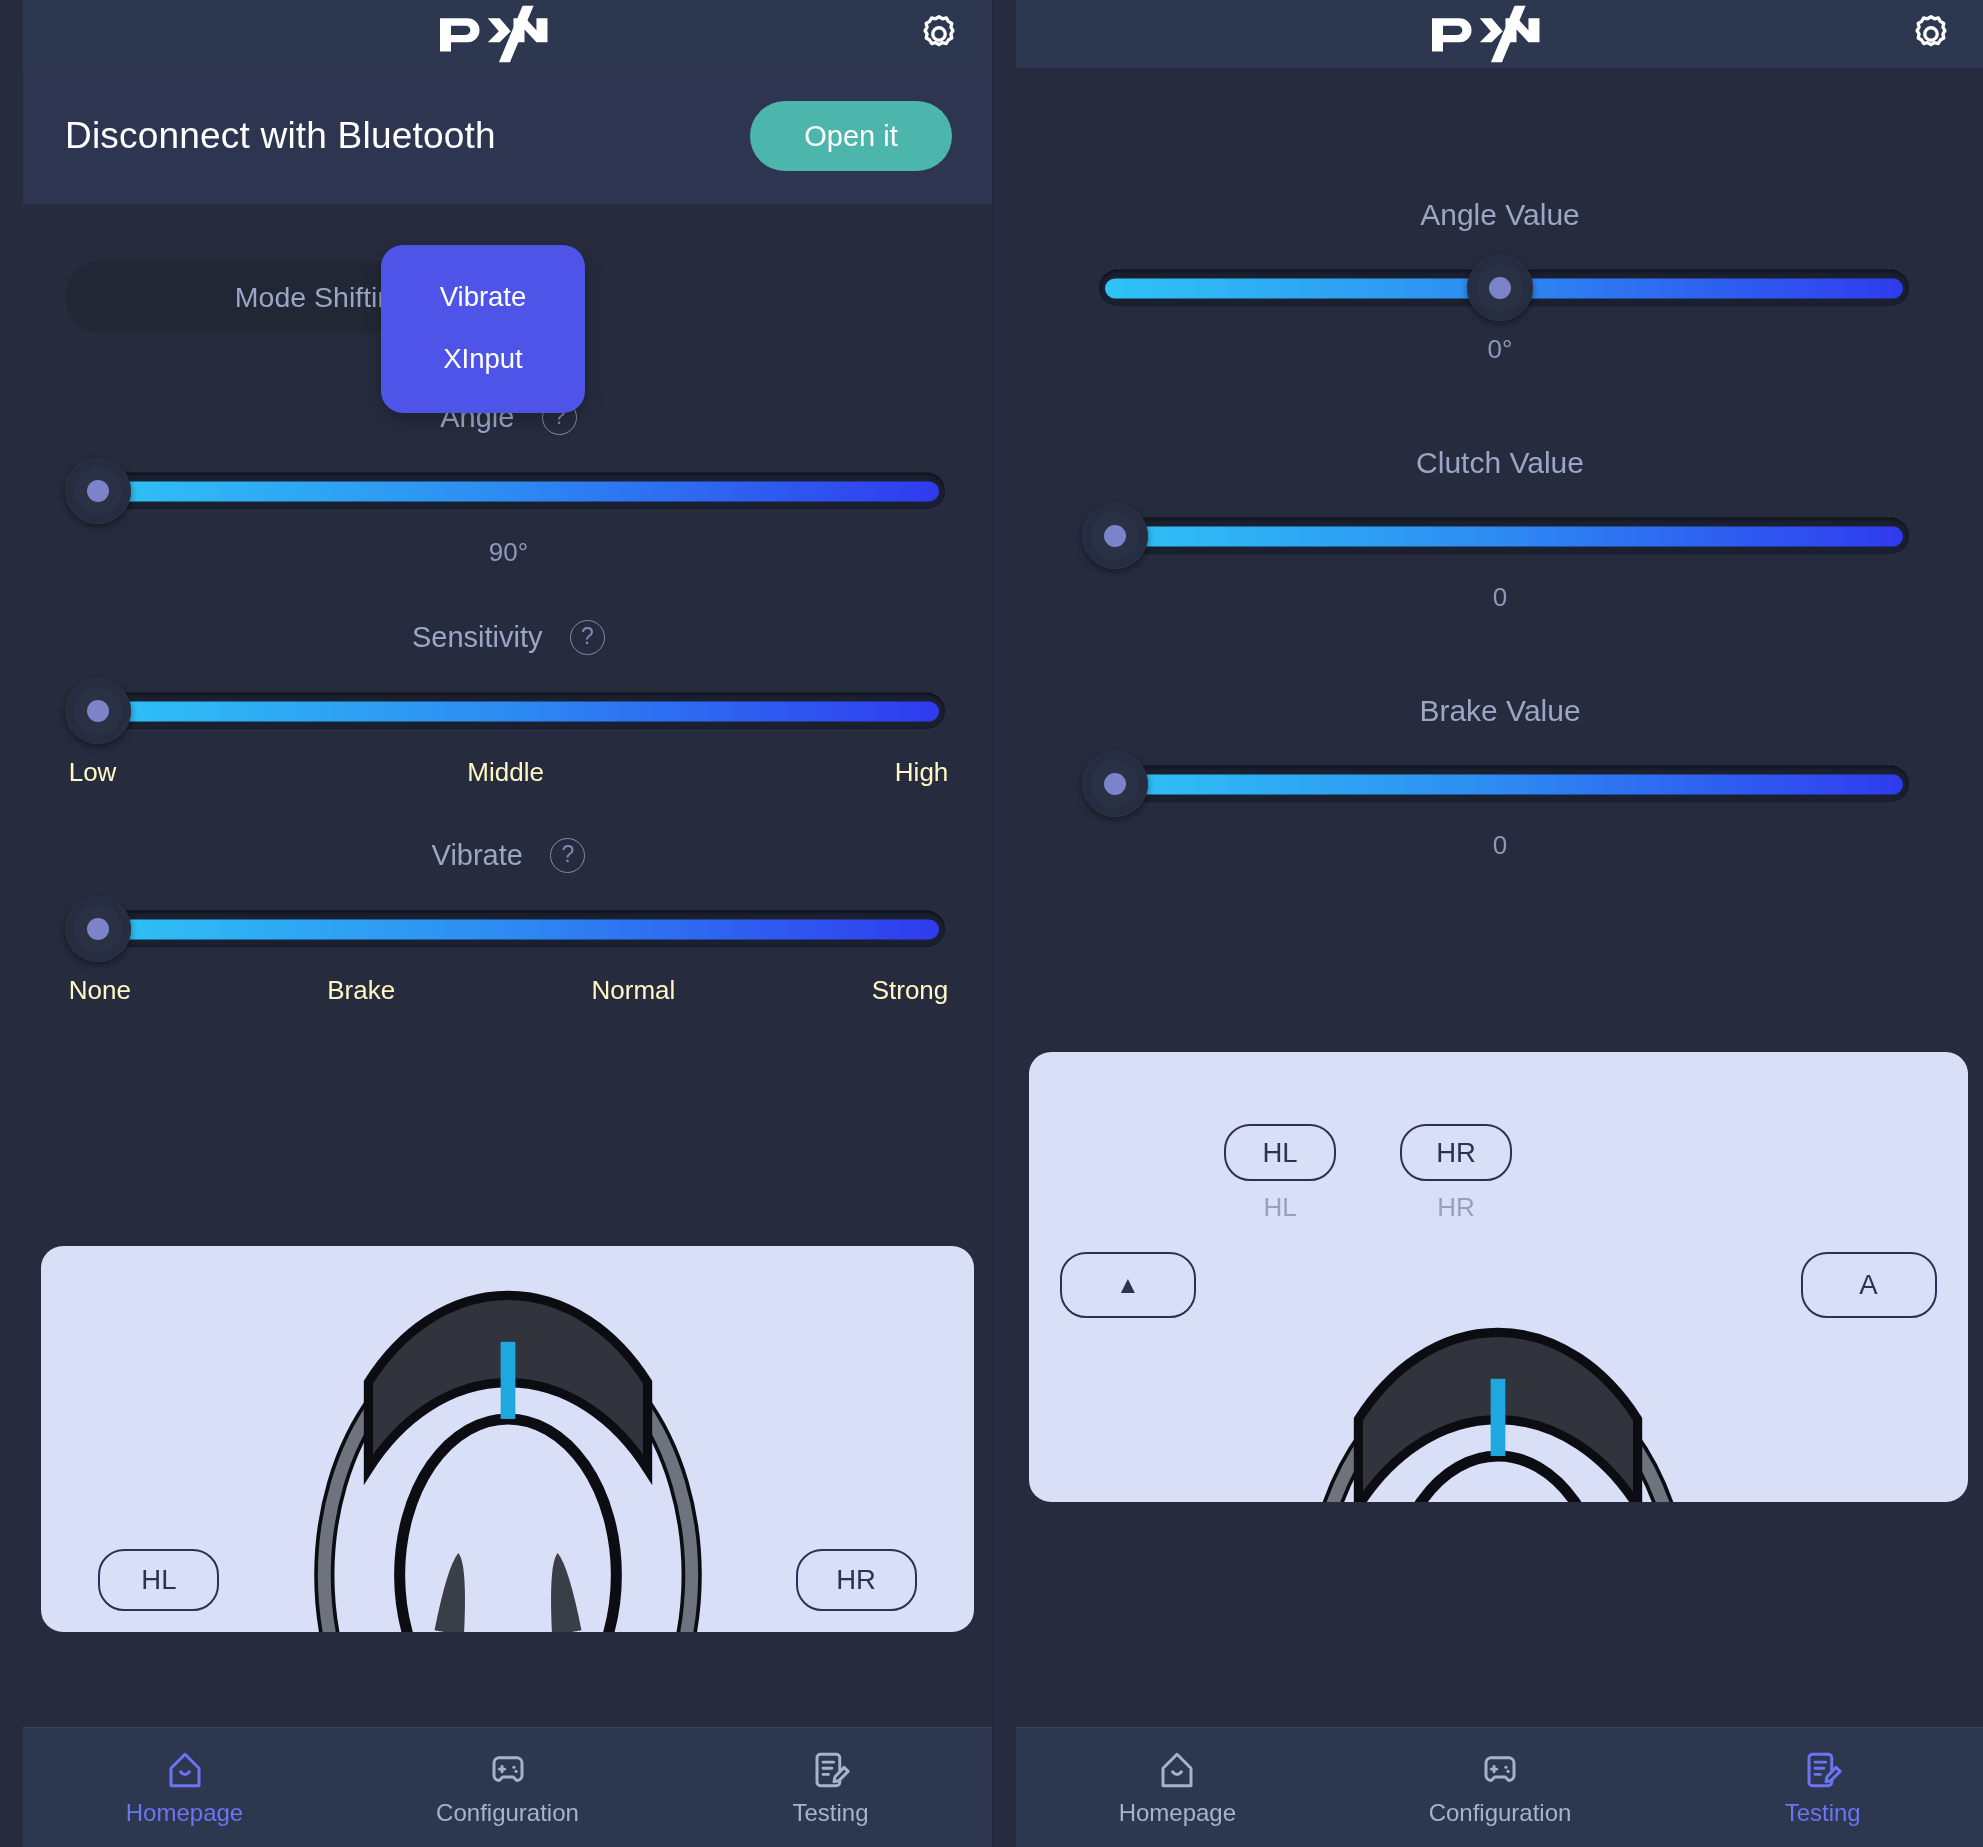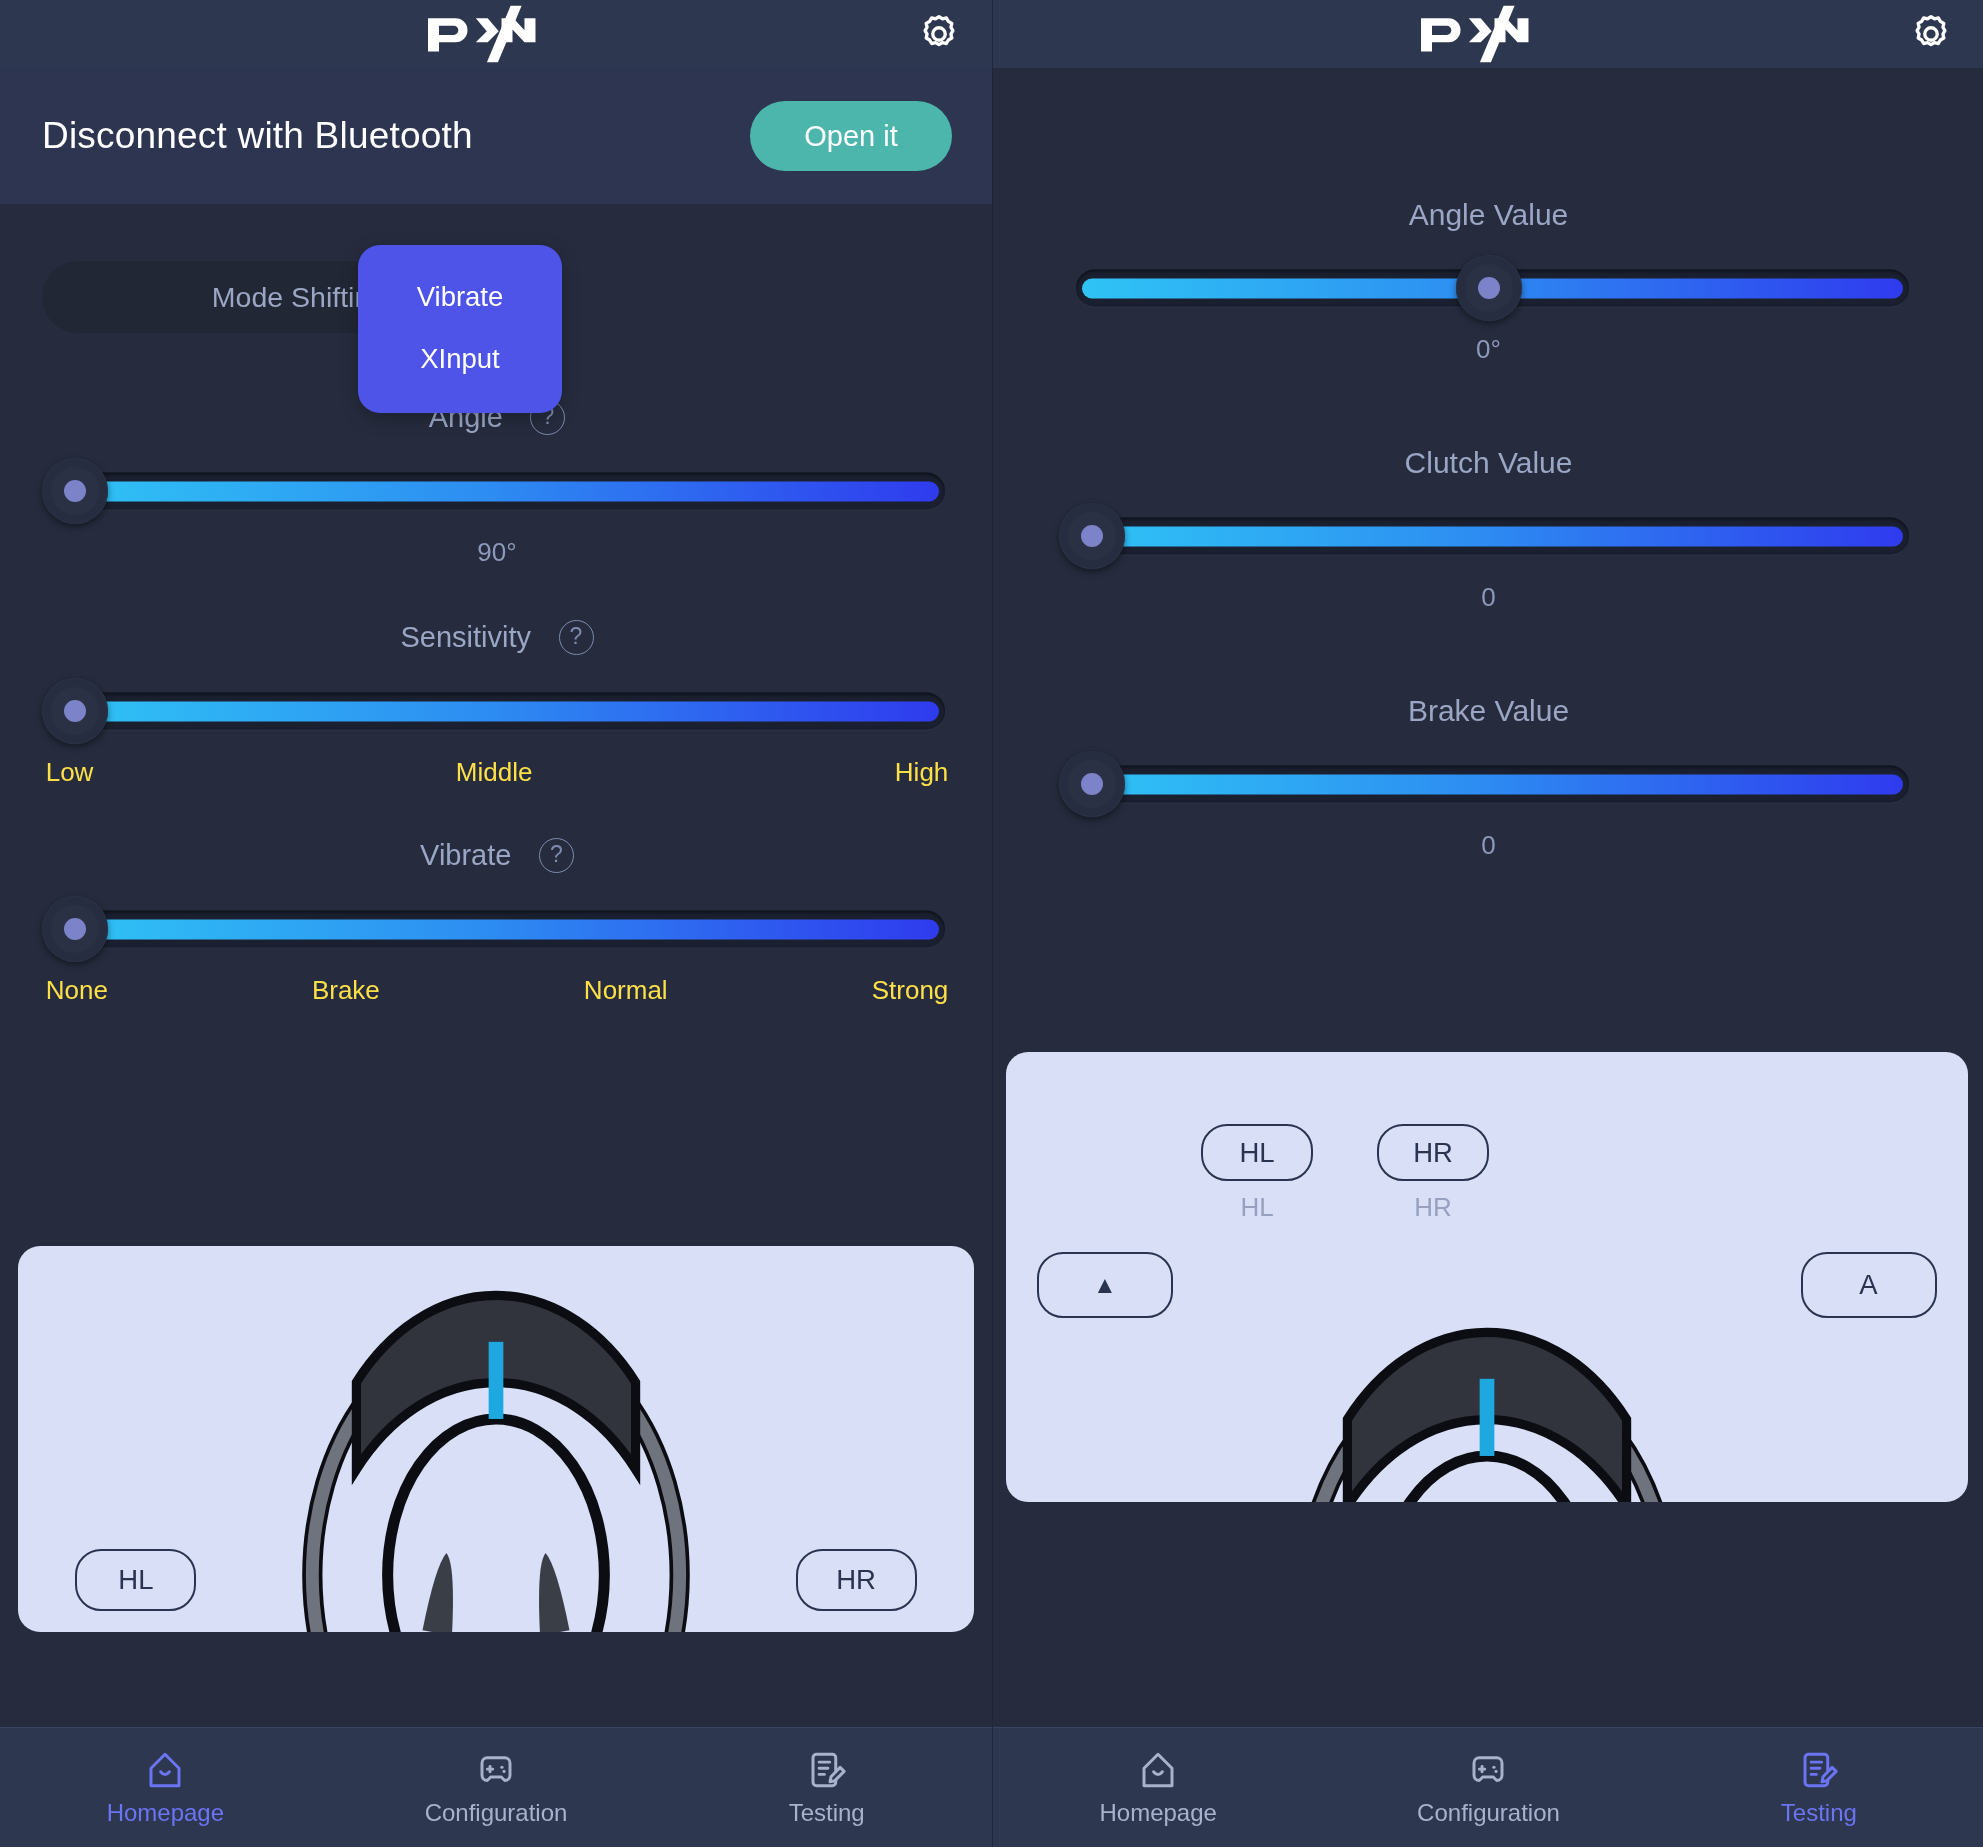--- a/index.html
+++ b/index.html
@@ -13,20 +13,21 @@
     position: relative;
     width: 1984px; height: 1848px;
     display: flex;
   }
   .panel {
     position: relative;
     width: 992px; height: 1848px;
     background: #262C3E;
     display: flex;
     flex-direction: column;
+    padding-left: 23px;
   }
   .panel.right { border-left: 0.9px solid #20263a; }
 
   
   .appbar {
     height: 68px;
     background: #2E3750;
     position: relative;
     flex: 0 0 68px;
   }
@@ -203,21 +204,21 @@
     font-size: 26px;
     margin-top: 13px;
   }
   .tick-row {
     display: flex;
     justify-content: space-between;
     margin-top: 13px;
     padding: 0 3.7px;
   }
   .tick-row span {
-    color: #fde047;
+    color: #fef9c3;
     font-size: 26px;
   }
   .tick-row.four span { flex: 0 0 auto; }
 
   
   .value-block { margin: 0 70px; }
   .value-block .slider-head .title { font-size: 30px; }
   .value-block .track-outer { left: 13px; right: 5.5px; }
 
   

